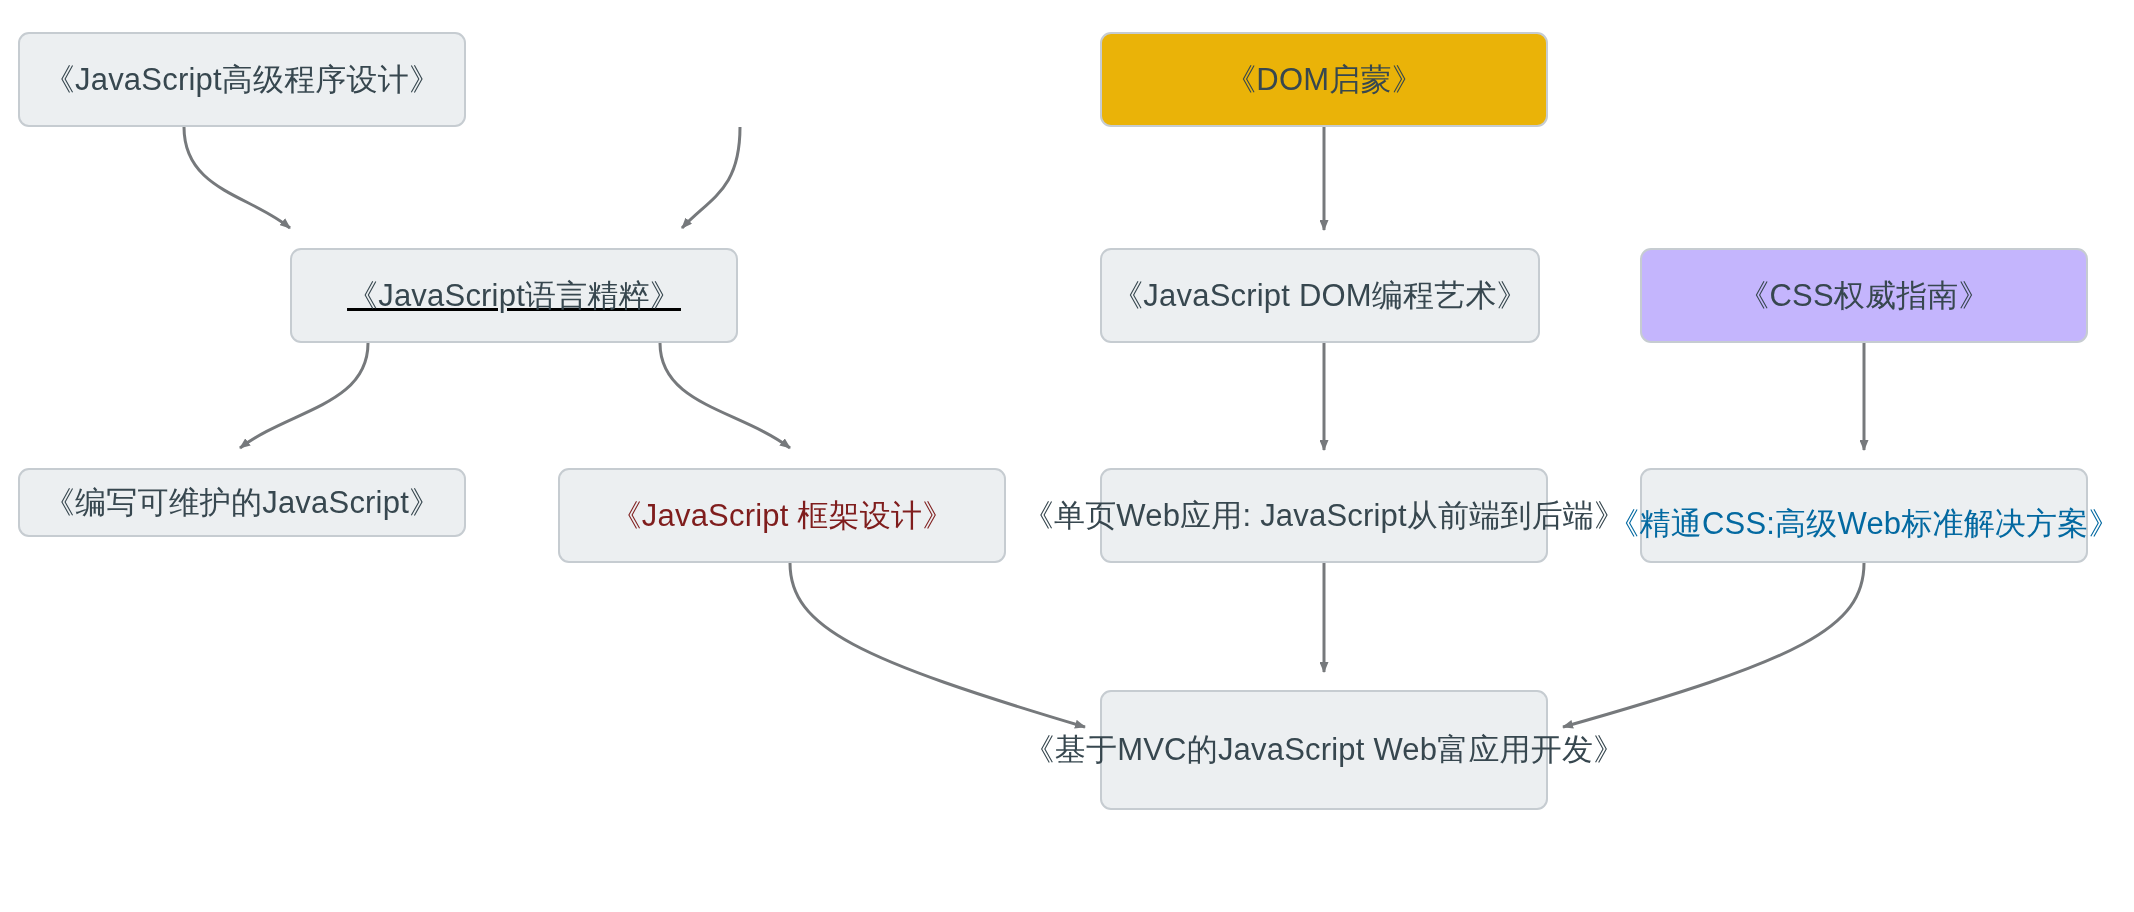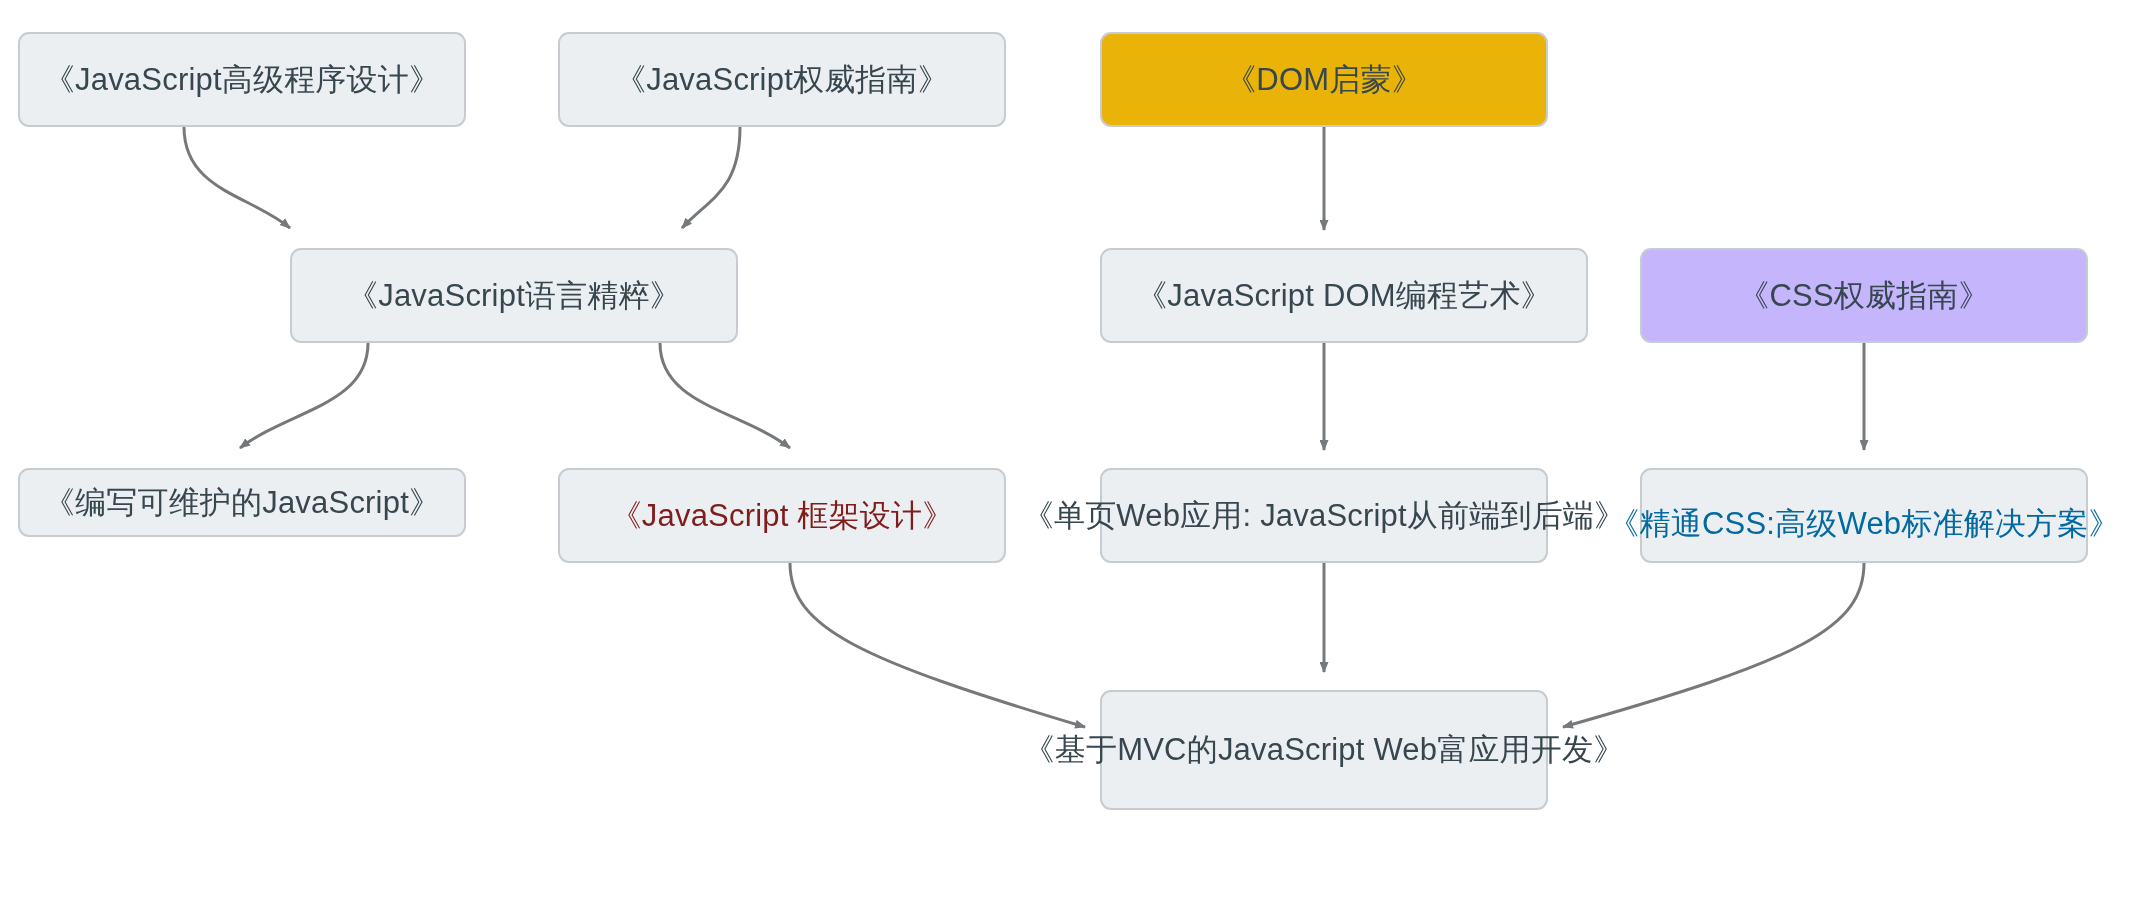--- a/index.html
+++ b/index.html
@@ -77,33 +77,30 @@
       <path d="M 1324,563 L 1324,672"></path>
 
       <path d="M 1864,563 C 1864,628 1800,660 1563,727"></path>
     </g>
   </svg>
 
   <div class="node" style="left: 18px; top: 32px; width: 448px; height: 95px; background: rgb(236, 239, 241); border-color: rgb(198, 204, 209);">
     <span class="node-label" style="color: rgb(55, 71, 79);">《JavaScript高级程序设计》</span>
   </div>
 
-  <div class="node" style="left: 558px; top: 32px; width: 448px; height: 95px; background: rgb(236, 239, 241); border-color: rgb(198, 204, 209);">
-    <span class="node-label" style="color: rgb(55, 71, 79);">《JavaScript权威指南》</span>
-  </div>
 
   <div class="node" style="left: 1100px; top: 32px; width: 448px; height: 95px; background: #eab308; border-color: rgb(198, 204, 209);">
     <span class="node-label" style="color: rgb(55, 71, 79);">《DOM启蒙》</span>
   </div>
 
-  <div class="node" style="left: 290px; top: 248px; width: 448px; height: 95px; background: rgb(236, 239, 241); border-color: rgb(198, 204, 209);">
+  <div class="node" style="left: 290px; top: 248px; width: 448px; height: 95px; background: rgb(236, 239, 241); border-color: rgb(198, 204, 209); text-decoration: underline;">
     <span class="node-label" style="color: rgb(55, 71, 79);">《JavaScript语言精粹》</span>
   </div>
 
-  <div class="node" style="left: 1100px; top: 248px; width: 488px; height: 95px; background: rgb(236, 239, 241); border-color: rgb(198, 204, 209);">
+  <div class="node" style="left: 1100px; top: 248px; width: 440px; height: 95px; background: rgb(236, 239, 241); border-color: rgb(198, 204, 209);">
     <span class="node-label" style="color: rgb(55, 71, 79);">《JavaScript DOM编程艺术》</span>
   </div>
 
   <div class="node" style="left: 1640px; top: 248px; width: 448px; height: 95px; background: #c4b5fd; border-color: rgb(198, 204, 209);">
     <span class="node-label" style="color: rgb(55, 71, 79);">《CSS权威指南》</span>
   </div>
 
   <div class="node" style="left: 18px; top: 468px; width: 448px; height: 69px; background: rgb(236, 239, 241); border-color: rgb(198, 204, 209);">
     <span class="node-label" style="color: rgb(55, 71, 79);">《编写可维护的JavaScript》</span>
   </div>

